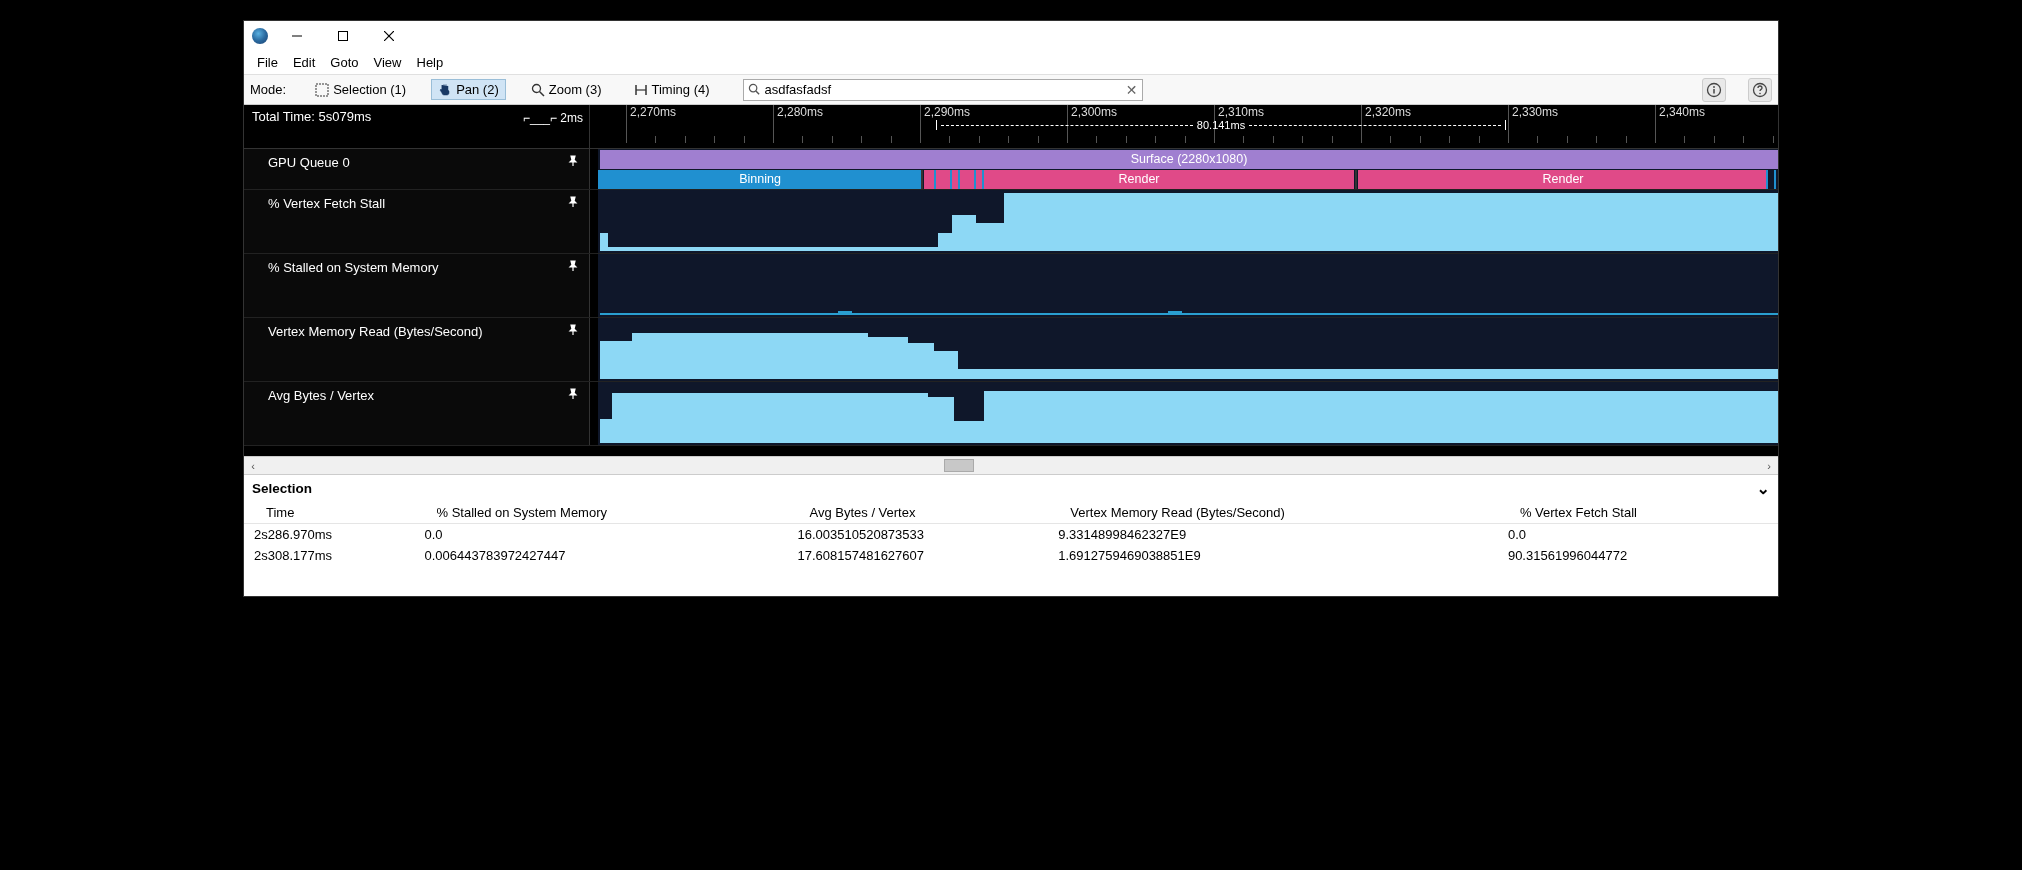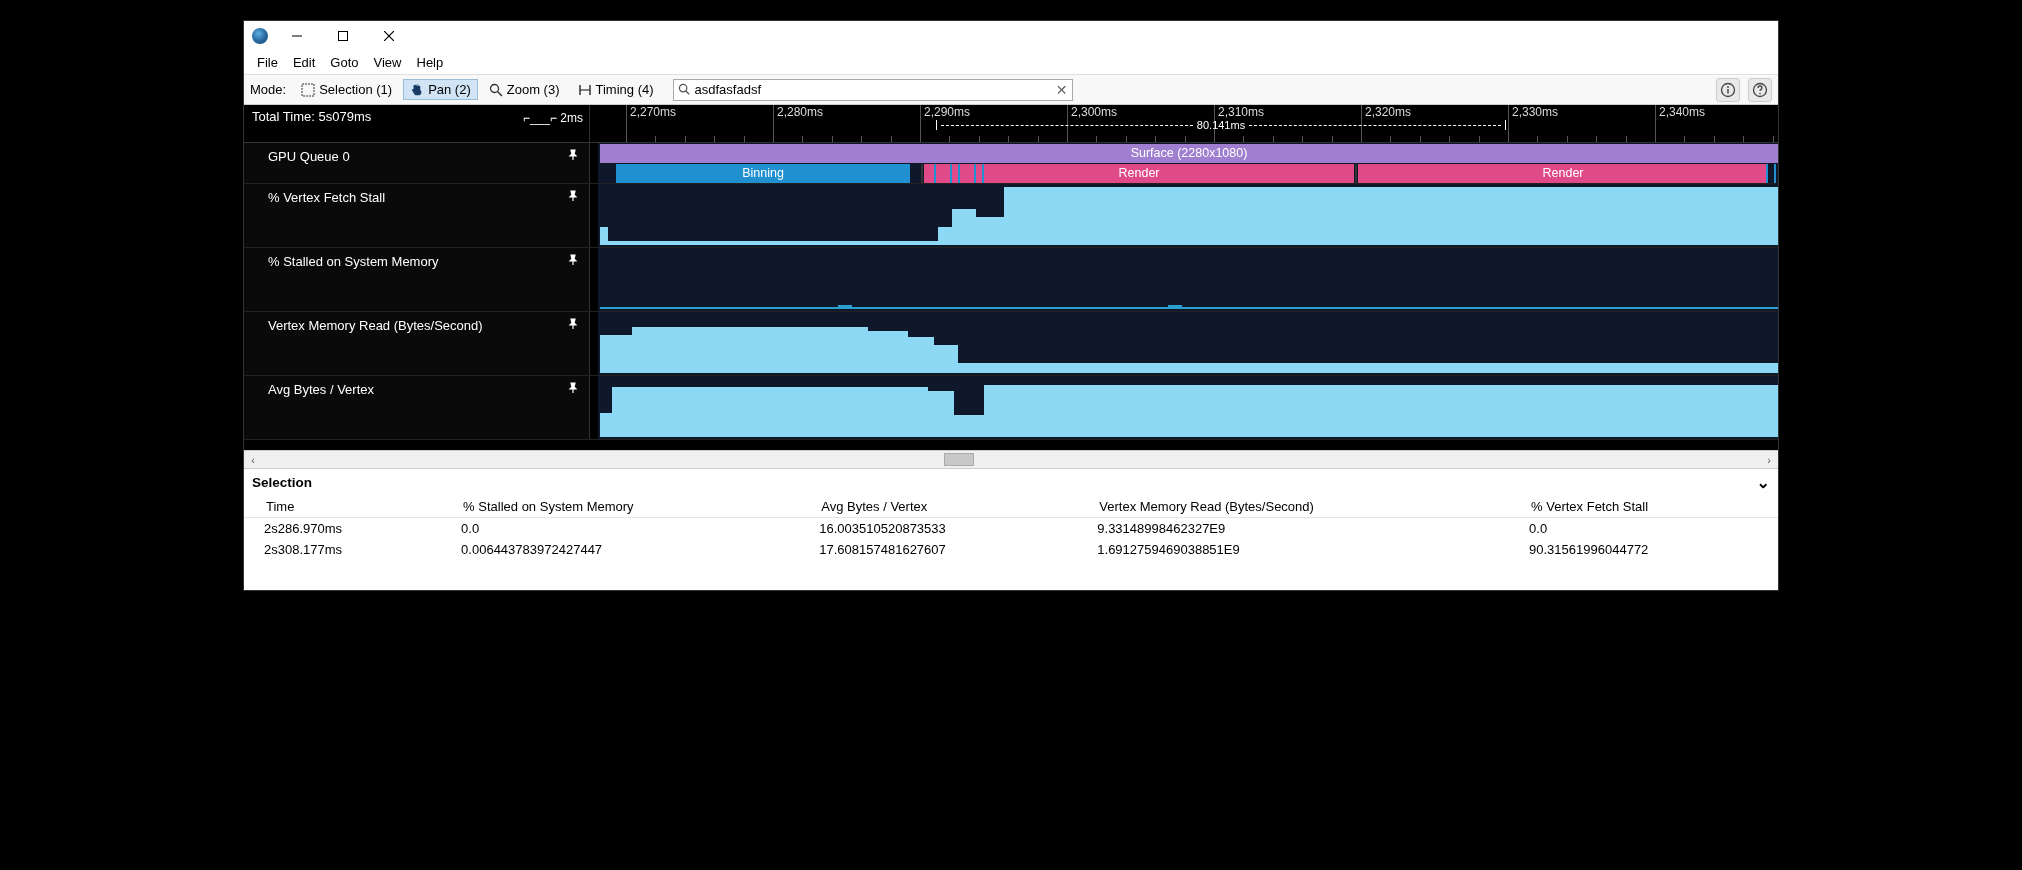--- a/index.html
+++ b/index.html
@@ -4,32 +4,32 @@
 <style>
 * { margin: 0; padding: 0; box-sizing: border-box; font-family: "Segoe UI", Arial, sans-serif; }
 body { background: #000; display: flex; justify-content: center; align-items: flex-start; padding: 20px 0; }
 .window { width: 1536px; background: #fff; border: 1px solid #333; display: flex; flex-direction: column; }
 .titlebar { height: 30px; display: flex; align-items: center; padding: 0 2px 0 8px; background: #fff; }
 .titlebar .appicon { width: 16px; height: 16px; border-radius: 50%; background: radial-gradient(circle at 40% 35%, #5ab0e0 0%, #2a6aa0 50%, #1a4070 100%); margin-right: 6px; flex-shrink: 0; }
 .titlebar .title { font-size: 12.5px; color: #000; flex: 1; }
 .winbtn { width: 46px; height: 30px; display: flex; align-items: center; justify-content: center; font-size: 12px; }
 .menubar { height: 24px; display: flex; align-items: center; padding: 0 6px; font-size: 13px; gap: 1px; border-bottom: 1px solid #e0e0e0; }
 .menuitem { padding: 2px 7px; }
-.toolbar { height: 30px; display: flex; align-items: center; padding: 0 6px; font-size: 13px; background: #f8f8f8; border-bottom: 1px solid #ccc; gap: 4px; }
+.toolbar { height: 30px; display: flex; align-items: center; padding: 0 6px; font-size: 13px; background: #f8f8f8; border-bottom: 1px solid #ccc; gap: 18px; }
 .toolbar .label { margin-right: 4px; }
 .mode-btn { display: flex; align-items: center; gap: 4px; padding: 2px 6px; border: 1px solid transparent; }
 .mode-btn.active { background: #d0e4f5; border: 1px solid #9abed8; }
 .mode-icon { width: 14px; height: 14px; display: inline-block; }
 .searchbox { display: flex; align-items: center; border: 1px solid #aaa; background: #fff; width: 400px; height: 22px; padding: 0 4px; margin-left: 8px; }
 .searchbox input { border: none; outline: none; flex: 1; font-size: 13px; padding: 0 4px; }
 .spacer { flex: 1; }
 .rbtn { width: 24px; height: 24px; display: flex; align-items: center; justify-content: center; background: #e9e9e9; border: 1px solid #ccc; border-radius: 3px; margin-left: 4px; }
 
 .timeline { background: #000; color: #fff; font-size: 13px; }
-.time-header { display: flex; height: 38px; border-bottom: 1px solid #333; }
+.time-header { display: flex; height: 44px; border-bottom: 1px solid #333; }
 .time-left { width: 346px; display: flex; align-items: flex-start; padding: 4px 8px; position: relative; border-right: 1px solid #333; }
 .time-scale { position: absolute; right: 6px; top: 6px; font-size: 12px; }
 .time-ruler { flex: 1; position: relative; overflow: hidden; }
 .ruler-ticks { position: absolute; top: 0; left: 0; right: 0; height: 38px; margin-left: 36px; }
 .major-tick { position: absolute; top: 0; bottom: 0; border-left: 1px solid #555; font-size: 12px; padding-left: 3px; color: #ddd; }
 .minor-tick { position: absolute; bottom: 0; height: 7px; border-left: 1px solid #555; }
 .selection-range { position: absolute; top: 14px; font-size: 11px; color: #fff; display:flex; align-items:center; }
 .selection-range::before, .selection-range::after { content:""; display:inline-block; height:10px; border-left:1px solid #fff; position:relative; }
 
 .track { display: flex; border-bottom: 1px solid #222; gap: 8px; }
@@ -50,21 +50,21 @@
 .bar { position: absolute; bottom: 2px; background: #8dd8f5; }
 
 .hscroll { height: 18px; background: #f0f0f0; border-top: 1px solid #ccc; display:flex; align-items:center; position:relative; }
 .hscroll .arrow { width: 18px; text-align:center; font-size:11px; color:#555; }
 .hscroll .thumb { position:absolute; left: 700px; width: 30px; top:2px; bottom:2px; background:#c8c8c8; border:1px solid #aaa; }
 
 .selection-panel { background: #fff; }
 .sel-header { padding: 4px 8px; font-weight: 600; font-size: 13.5px; border-top: 1px solid #ccc; display:flex; justify-content:space-between; align-items:center; }
 .sel-table { width: 100%; border-collapse: collapse; font-size: 13px; }
 .sel-table th { text-align: left; font-weight: 400; padding: 3px 22px; border-bottom: 1px solid #e5e5e5; }
-.sel-table td { padding: 3px 20px; margin-left: 40px; }
+.sel-table td { padding: 3px 10px; margin-left: 40px; }
 .blank { height: 30px; background:#fff; }
 svg { display: block; }
 </style>
 </head>
 <body>
 
 <div class="window">
 
   <div class="titlebar">
     <span class="appicon"></span>
@@ -226,21 +226,21 @@
       <div class="track-label">
         <span>GPU Queue 0</span>
         <span class="pin">
           <svg width="12" height="12" viewBox="0 0 12 12">
               <path d="M4 1h4l-1 4 2 2H3l2-2-1-4zM6 7v4" stroke="#fff" stroke-width="1.2" fill="#fff"></path>
             </svg>
         </span>
       </div>
       <div class="track-content">
         <div class="gpu-surface">Surface (2280x1080)</div>
-        <div class="gpu-seg seg-binning" style="left:18px;width:294px">Binning</div>
+        <div class="gpu-seg seg-binning" style="left:0;width:324px">Binning</div>
         <div class="vstripe2" style="left:323px"></div>
         <div class="gpu-seg seg-render" style="left:326px;width:430px">Render</div>
         <div class="vstripe" style="left:336px"></div>
           <div class="vstripe" style="left:352px"></div>
           <div class="vstripe" style="left:360px"></div>
           <div class="vstripe" style="left:376px"></div>
           <div class="vstripe" style="left:384px"></div>
         <div class="vstripe2" style="left:757px"></div>
         <div class="gpu-seg seg-render" style="left:760px;right:10px">Render</div>
         <div class="vstripe" style="left:1168px"></div>

